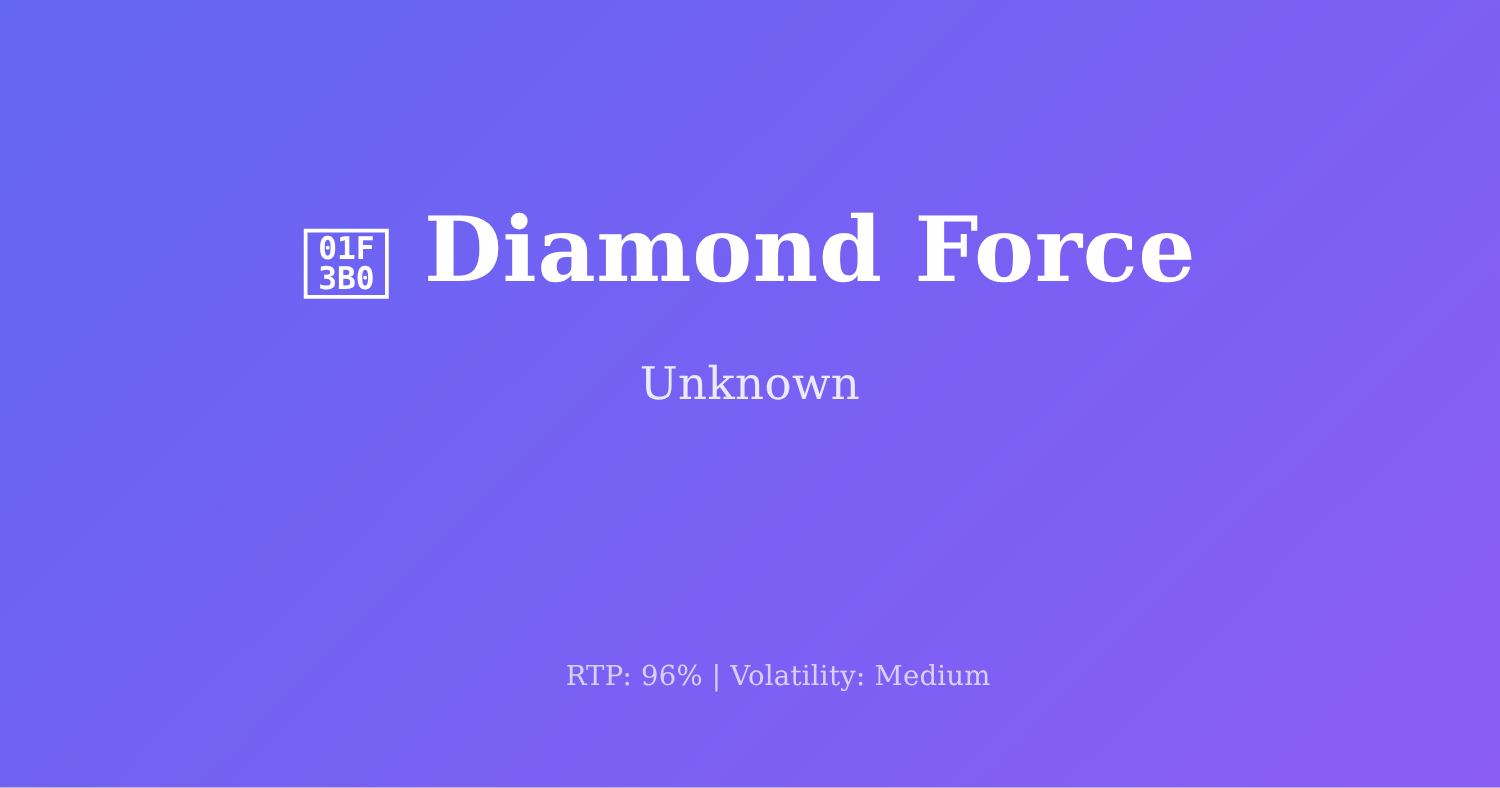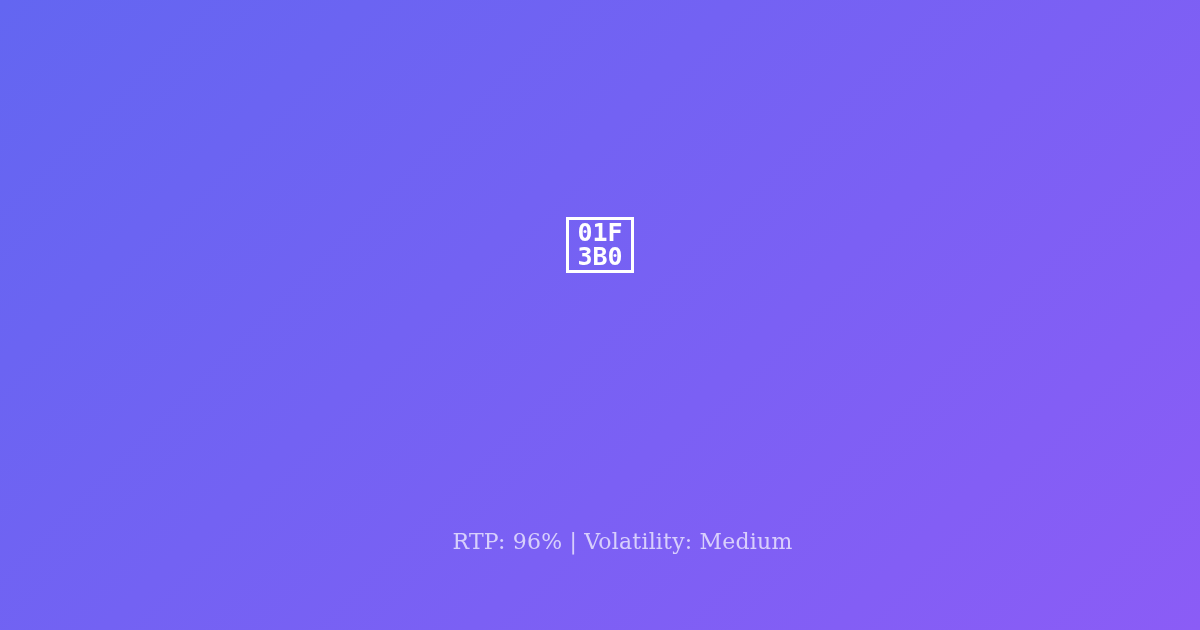--- a/index.html
+++ b/index.html
@@ -117,23 +117,25 @@
 
   <div class="card-main">
 
     <div class="title-row">
 
       <span class="tofu-glyph">
         <span class="tofu-line">01F</span>
         <span class="tofu-line">3B0</span>
       </span>
 
+      <h1 class="card-title">Diamond Force</h1>
 
     </div>
 
+    <div class="card-subtitle">Unknown</div>
 
   </div>
 
   <div class="card-footer">
     <span class="footer-meta">RTP: 96% | Volatility: Medium</span>
   </div>
 
 </div>
 
 </body></html>

